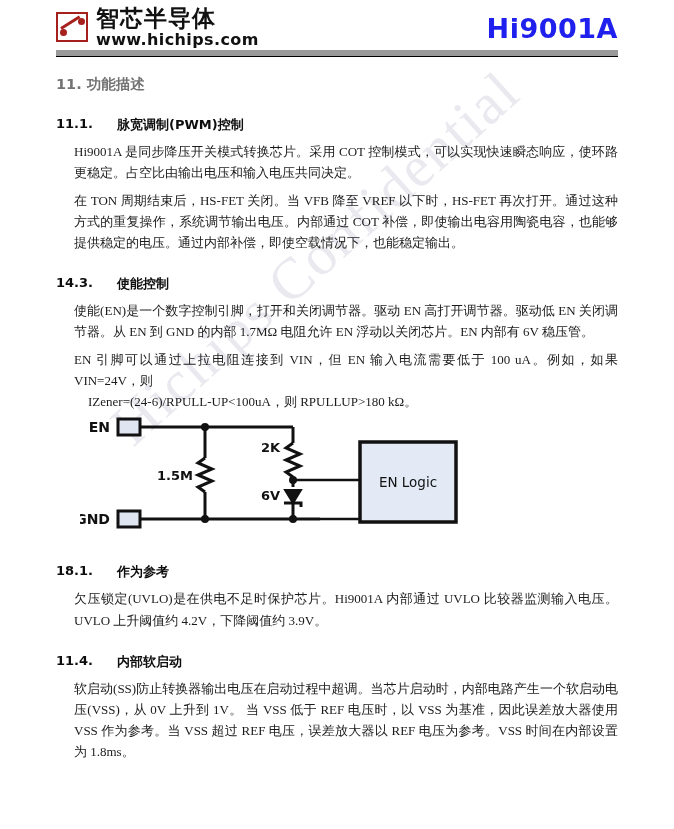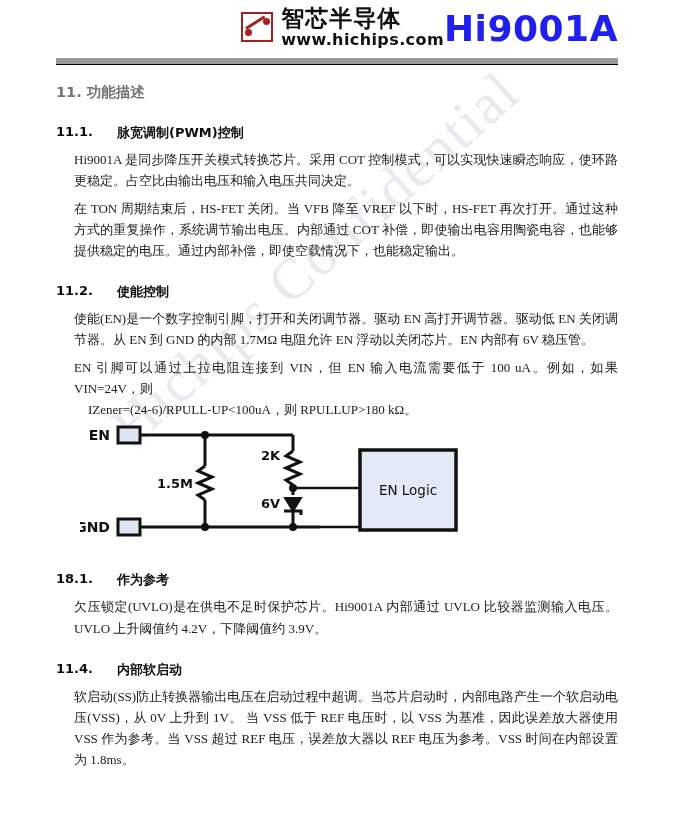--- a/index.html
+++ b/index.html
@@ -44,24 +44,24 @@
     width: 674px;
     height: 829px;
     box-sizing: border-box;
     padding: 0;
   }
 
   
   .header {
     position: relative;
     height: 50px;
-    margin: 0 56px 8px 56px;
+    margin: 0 56px 0 56px;
     display: flex;
     align-items: center;
-    justify-content: flex-end;
+    justify-content: space-between;
   }
   .brand {
     display: flex;
     align-items: center;
     gap: 8px;
     padding-top: 4px;
   }
   .logo-mark {
     width: 32px;
     height: 30px;
@@ -103,21 +103,21 @@
     font-weight: bold;
     font-size: 16px;
     color: #111111;
     letter-spacing: 0.4px;
     display: block;
     margin-top: 2px;
   }
   .part-number {
     font-family: "DejaVu Sans", "Liberation Sans", sans-serif;
     font-weight: bold;
-    font-size: 36px;
+    font-size: 27px;
     color: #2020ee;
     letter-spacing: 0.5px;
     padding-top: 6px;
   }
   .header-rule {
     margin: 0 56px;
     height: 6px;
     background: #9a9a9a;
     border-bottom: 1.6px solid #000000;
   }
@@ -195,21 +195,21 @@
   </h2>
 
   <h3 class="subsec">
     <span class="num">11.1.</span>
     <span>脉宽调制(PWM)控制</span>
   </h3>
   <p class="body">Hi9001A 是同步降压开关模式转换芯片。采用 COT 控制模式，可以实现快速瞬态响应，使环路更稳定。占空比由输出电压和输入电压共同决定。</p>
   <p class="body">在 TON 周期结束后，HS-FET 关闭。当 VFB 降至 VREF 以下时，HS-FET 再次打开。通过这种方式的重复操作，系统调节输出电压。内部通过 COT 补偿，即使输出电容用陶瓷电容，也能够提供稳定的电压。通过内部补偿，即使空载情况下，也能稳定输出。</p>
 
   <h3 class="subsec">
-    <span class="num">11.2.</span>
+    <span class="num">14.3.</span>
     <span>使能控制</span>
   </h3>
   <p class="body">使能(EN)是一个数字控制引脚，打开和关闭调节器。驱动 EN 高打开调节器。驱动低 EN 关闭调节器。从 EN 到 GND 的内部 1.7MΩ 电阻允许 EN 浮动以关闭芯片。EN 内部有 6V 稳压管。</p>
   <p class="body">EN 引脚可以通过上拉电阻连接到 VIN，但 EN 输入电流需要低于 100 uA。例如，如果 VIN=24V，则</p>
   <p class="body formula">IZener=(24-6)/RPULL-UP&lt;100uA，则 RPULLUP&gt;180 kΩ。</p>
 
   <div class="diagram-wrap">
     <svg width="420" height="125" viewBox="0 0 420 125">
 
       <text x="30" y="20" text-anchor="end" font-family="DejaVu Sans, Liberation Sans, sans-serif" font-size="14" font-weight="bold" fill="#111">EN</text>

